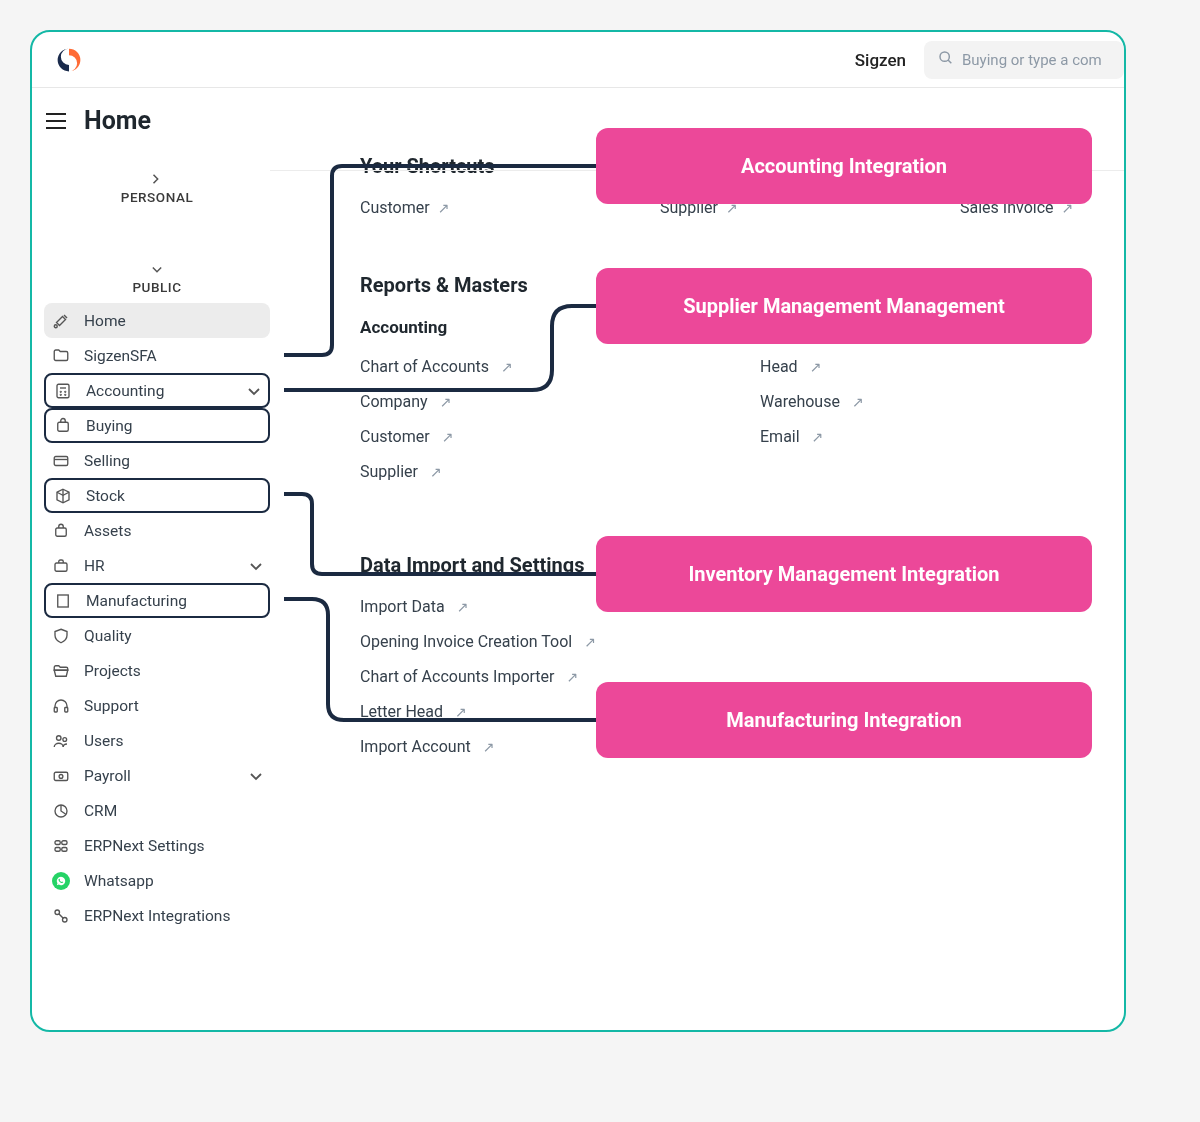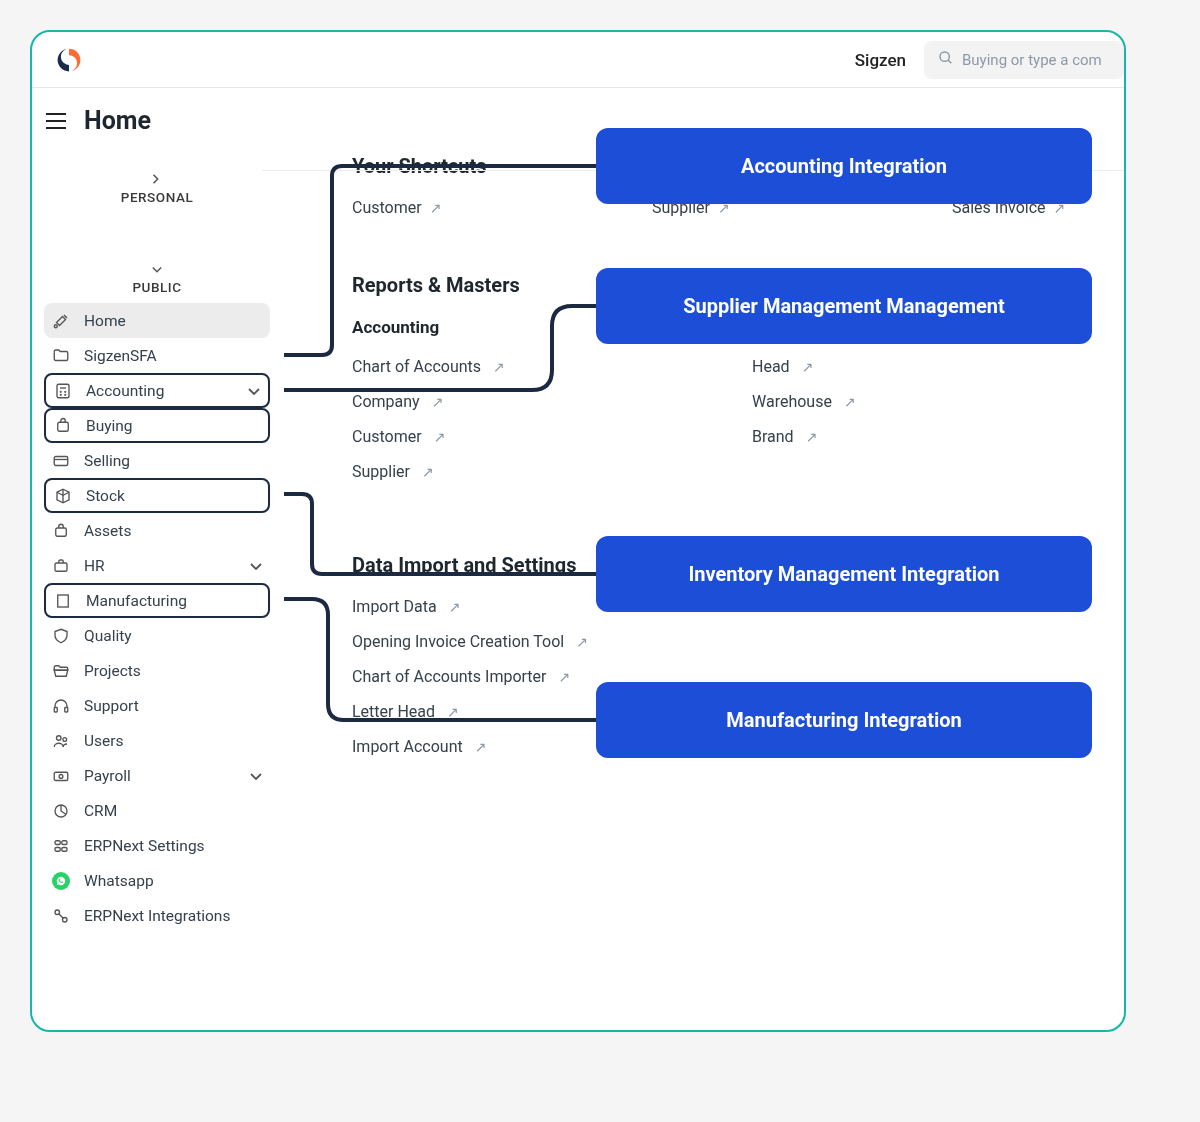--- a/index.html
+++ b/index.html
@@ -53,20 +53,21 @@
     width: 200px;
     color: #8d99a6;
     font-size: 15px;
     white-space: nowrap;
     overflow: hidden;
   }
   
   .body {
     display: flex;
     height: calc(100% - 56px);
+    gap: 8px;
   }
   .sidebar {
     width: 250px;
     padding: 14px 12px 14px 12px;
     flex-shrink: 0;
   }
   .main {
     flex: 1;
     padding: 8px 0 16px 70px;
     position: relative;
@@ -164,21 +165,21 @@
     gap: 12px;
     font-size: 16px;
     color: #36414c;
     margin-bottom: 16px;
     cursor: pointer;
   }
   .link-item .arrow { color:#8d99a6; font-size:14px;}
   
   .callout {
     position: absolute;
-    background: #1d4ed8;
+    background: #ec4899;
     color: #fff;
     font-size: 20px;
     font-weight: 700;
     padding: 26px 40px;
     border-radius: 12px;
     text-align: center;
     z-index: 5;
   }
   svg.connector {
     position: absolute;
@@ -486,21 +487,21 @@
           <h4>Stock</h4>
           <div class="link-item">
               <span>Head</span>
               <span class="arrow">↗</span>
             </div>
           <div class="link-item">
               <span>Warehouse</span>
               <span class="arrow">↗</span>
             </div>
           <div class="link-item">
-              <span>Brand</span>
+              <span>Email</span>
               <span class="arrow">↗</span>
             </div>
         </div>
       </div>
 
       <div class="section-title" style="margin-top:56px">Data Import and Settings</div>
       <div>
         <div class="link-item">
             <span>Import Data</span>
             <span class="arrow">↗</span>

